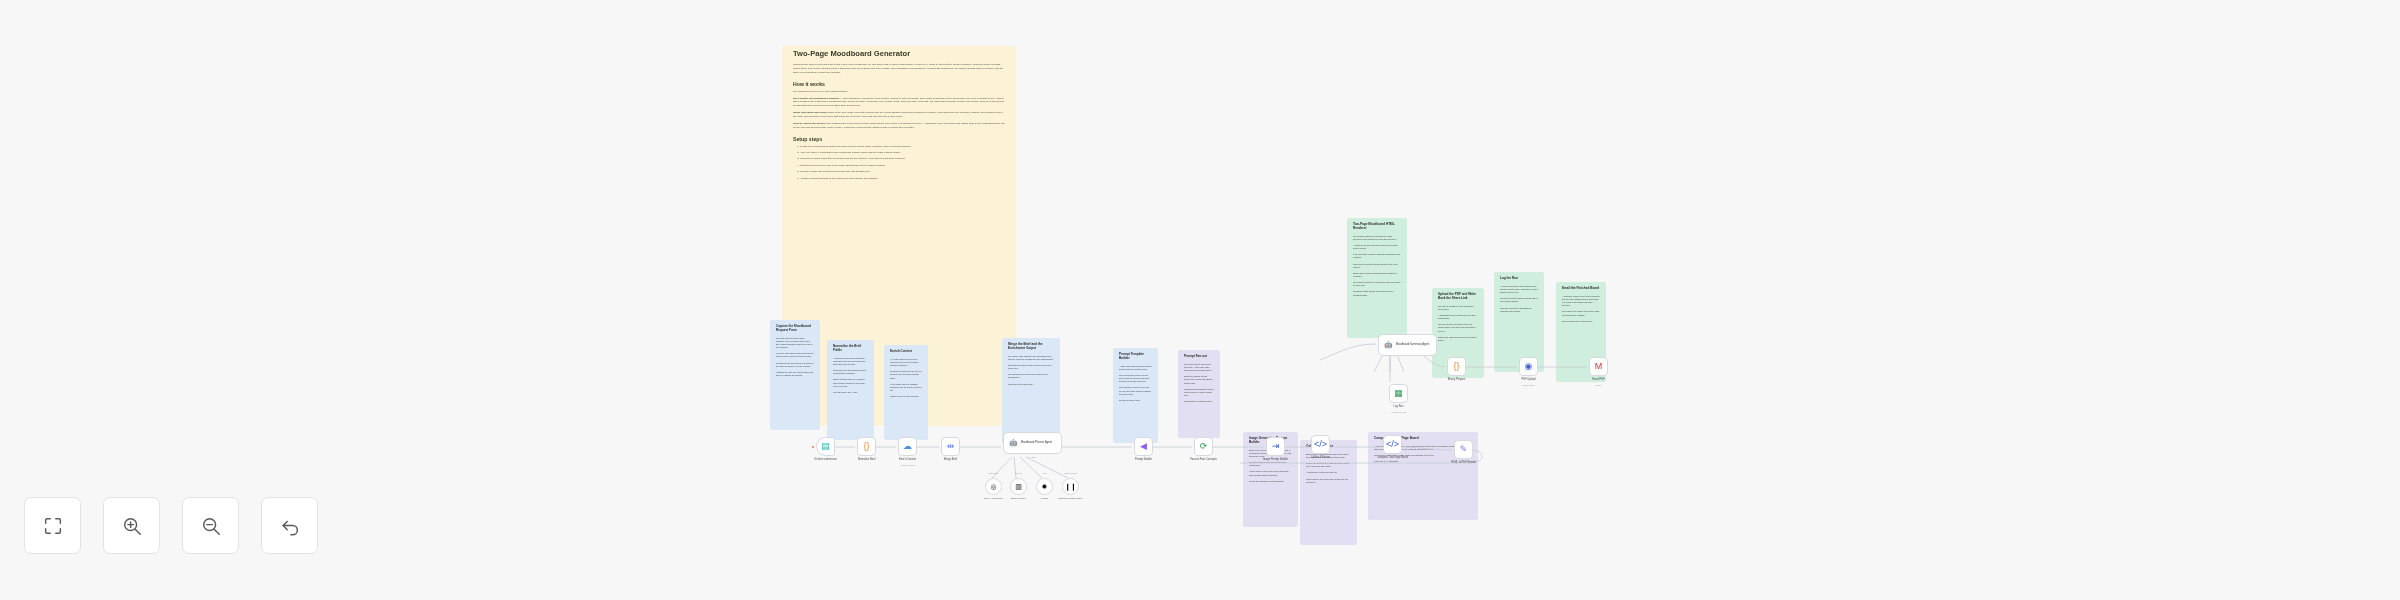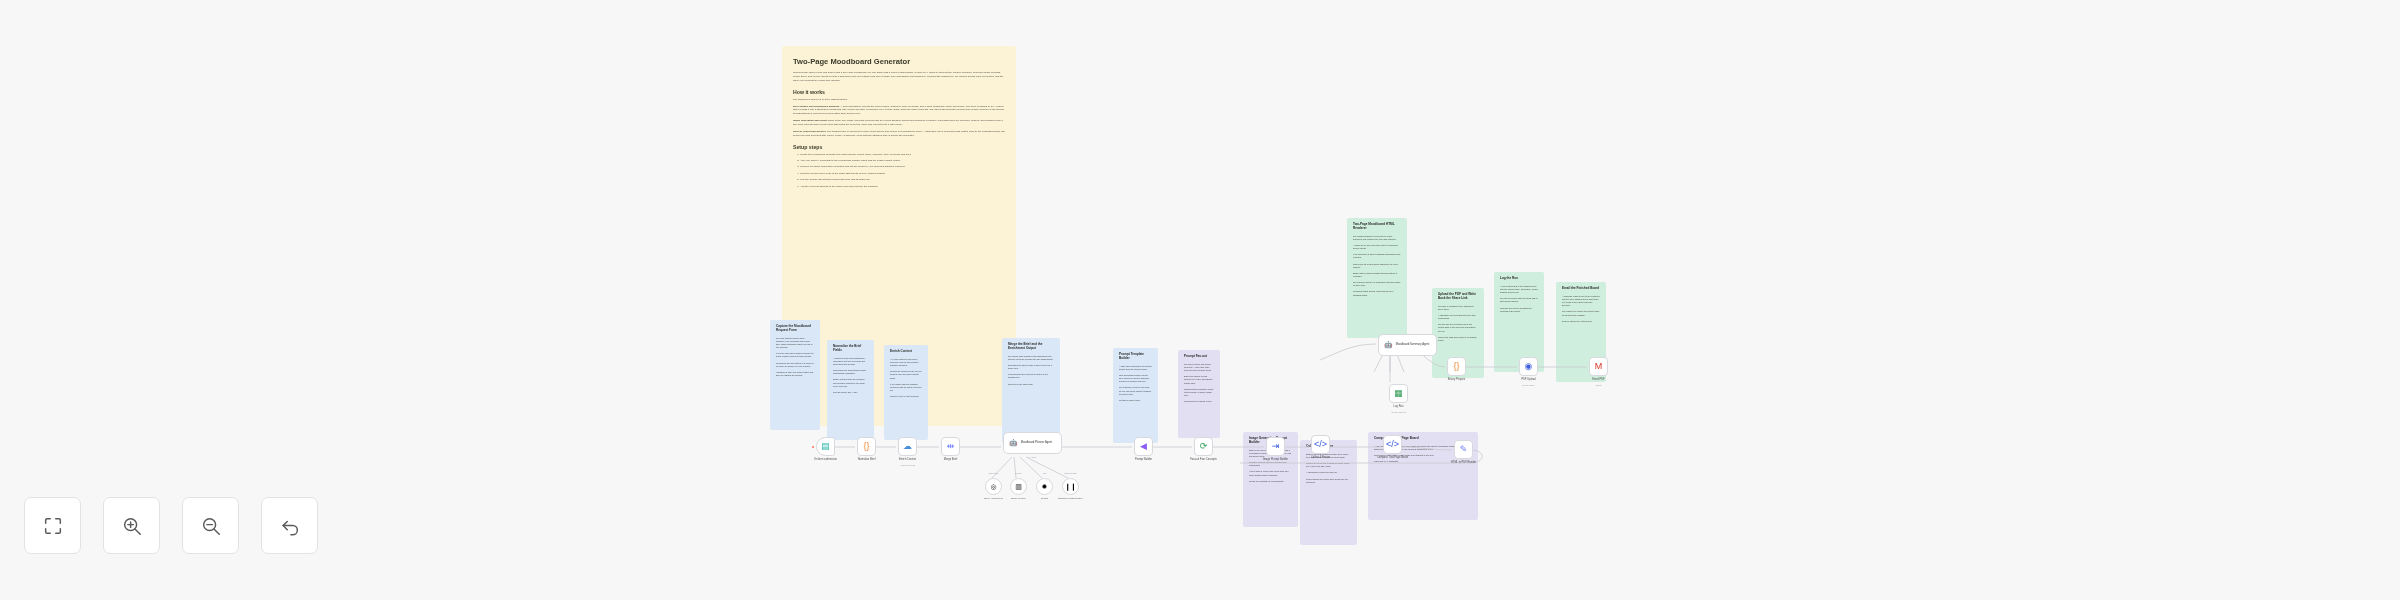--- a/index.html
+++ b/index.html
@@ -16,21 +16,21 @@
   .note .nt{font-weight:700;color:#2a2a2a;margin:0 0 4px 0;line-height:1.25;}
   .note p{margin:0 0 3px 0;color:#3a3a3a;line-height:1.3;}
   .note ol{margin:2px 0 0 9px;padding:0;color:#3a3a3a;line-height:1.3;}
   .note li{margin-bottom:2px;}
   .n-yellow{background:#fcf3d7;}
   .n-blue{background:#d9e7f7;}
   .n-green{background:#cfeedd;}
   .n-purple{background:#e2dff3;}
 
   
-  #docnote{left:782px;top:46px;width:234px;height:380px;padding:11px 11px;}
+  #docnote{left:782px;top:46px;width:234px;height:380px;padding:3px 11px;}
   #docnote .dt{font-size:7.6px;font-weight:700;color:#3b3b2a;margin:0 0 5px;}
   #docnote .dh{font-size:5.2px;font-weight:700;color:#3b3b2a;margin:6px 0 3px;}
   #docnote p{font-size:2.5px;line-height:1.55;margin:0 0 3px;color:#4a4a42;}
   #docnote ol{font-size:2.5px;line-height:1.55;margin:2px 0 0 7px;padding:0;color:#4a4a42;}
   #docnote li{margin-bottom:2.5px;}
   #docnote b{font-weight:700;}
 
   
   .cnote .nt{font-size:3.1px;}
   .cnote p{font-size:2.1px;line-height:1.5;}

